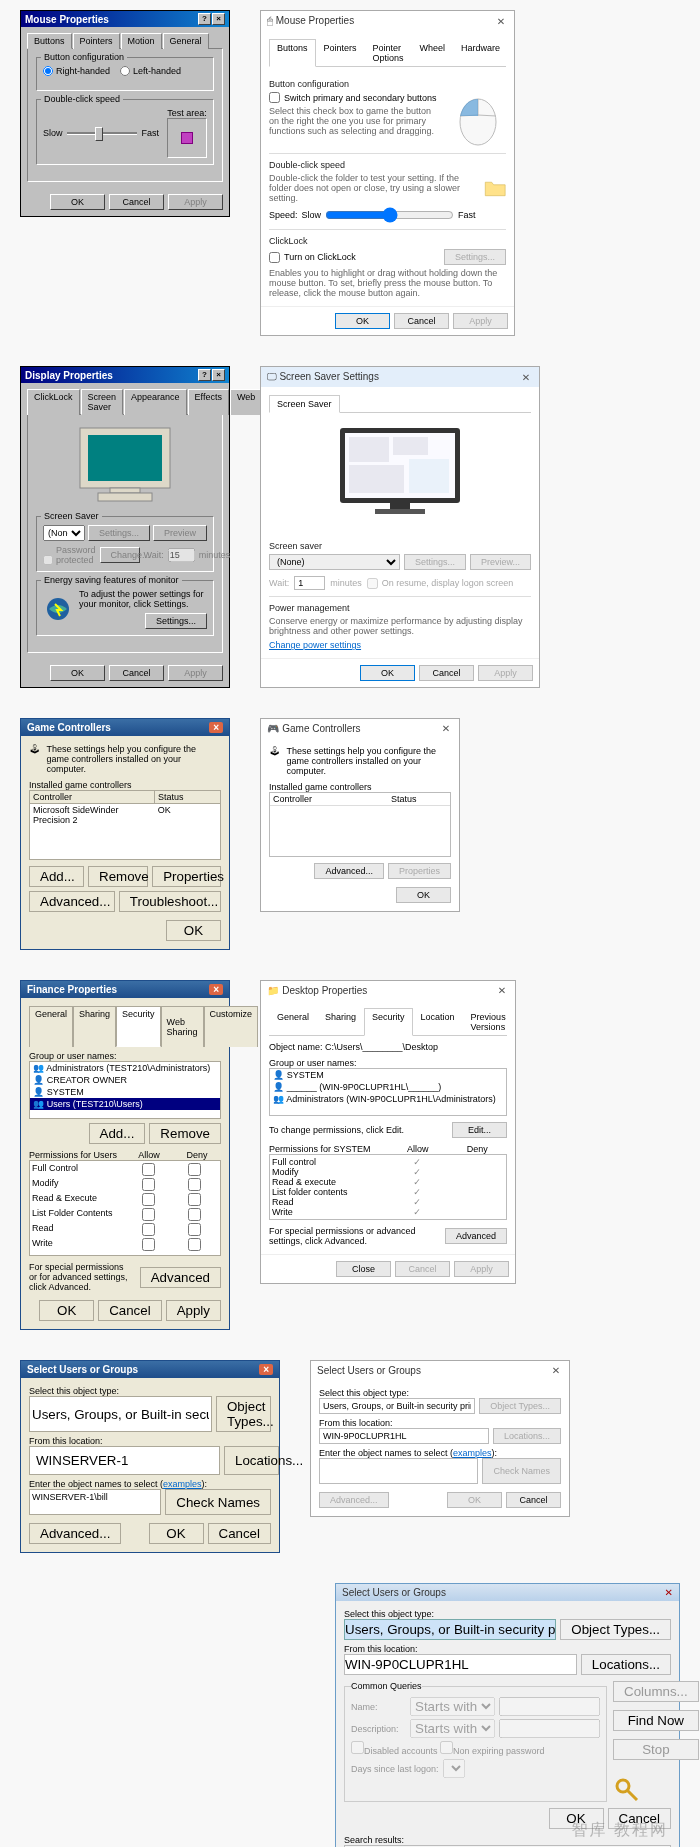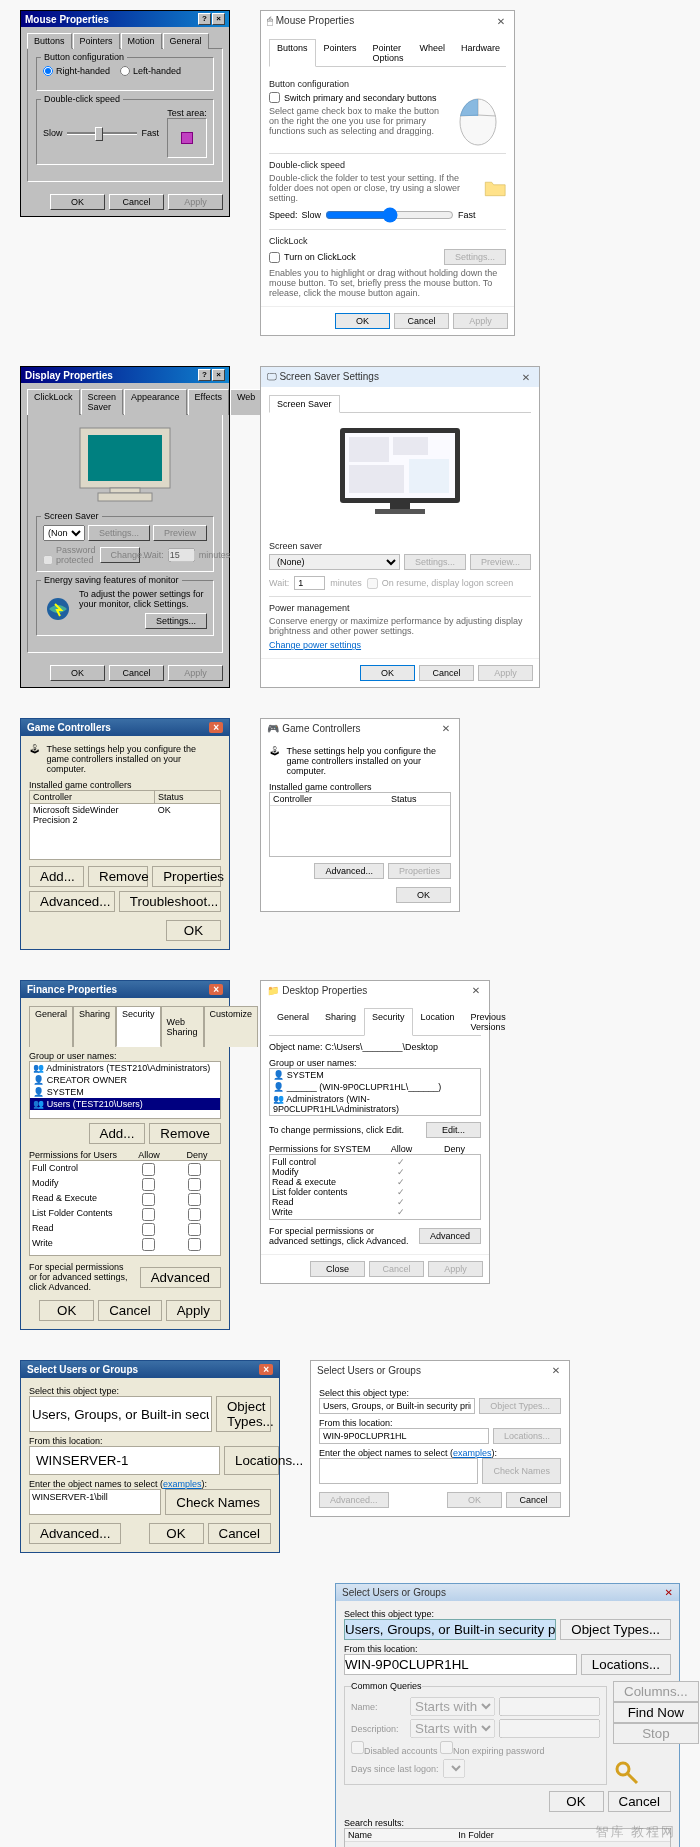--- a/index.html
+++ b/index.html
@@ -45,21 +45,21 @@
 .win-modern .checkbox { display: flex; align-items: center; gap: 4px; }
 .win-modern .checkbox input { width: 11px; height: 11px; }
 .win-modern select, .win-modern input[type=text] { font-size: 9px; border: 1px solid #bbb; padding: 1px 3px; }
 .win-modern .hr { border-top: 1px solid #ddd; margin: 6px 0; }
 .link { color: #0066cc; text-decoration: underline; cursor: pointer; }
 
 .mouse-svg { width: 50px; height: 60px; }
 .folder-svg { width: 35px; height: 30px; }
 .sel-row { background: #000080; color: #fff; padding: 1px 3px; }
 .plain-row { padding: 1px 3px; }
-.watermark { position: fixed; right: 24px; bottom: 6px; color: rgba(120,120,120,.5); font-size: 13px; letter-spacing: 2px; }
+.watermark { position: fixed; right: 32px; bottom: 6px; color: rgba(120,120,120,.5); font-size: 16px; letter-spacing: 2px; }
 
 
 .win-xp .titlebar { background: linear-gradient(to bottom, #3a6ea5, #1e4d8a); color: #fff; padding: 3px 6px; font-weight: bold; display: flex; justify-content: space-between; font-size: 10px; }
 .win-xp { background: #ece9d8; border: 1px solid #1e4d8a; display: inline-block; font-size: 9px; }
 .win-xp .body { padding: 8px; }
 .win-xp .btn { background: #ece9d8; border: 1px solid #aca899; padding: 2px 10px; min-width: 55px; text-align: center; }
 .win-xp .sunken { border: 1px solid #aca899; background: #fff; }
 
 .win7 { background: #f0f0f0; border: 1px solid #6b9dc8; display: inline-block; font-size: 9px; }
 .win7 .titlebar { background: linear-gradient(to bottom, #d7e4f2, #b9d1ea); padding: 3px 6px; display: flex; justify-content: space-between; color: #333; font-size: 10px; }
@@ -141,21 +141,21 @@
         <div class="tab">Hardware</div>
       </div>
       <div style="padding-top:6px">
         <div class="group-label">Button configuration</div>
         <div style="display:flex;gap:8px">
           <div style="flex:1">
             <label class="checkbox">
                 <input type="checkbox" style="">
                 <span>Switch primary and secondary buttons</span>
               </label>
-            <div style="color:#666;margin-top:3px">Select game check box to make the button on the right the one you use for primary functions such as selecting and dragging.</div>
+            <div style="color:#666;margin-top:3px">Select this check box to game the button on the right the one you use for primary functions such as selecting and dragging.</div>
           </div>
           <svg width="55" height="55" viewBox="0 0 55 55">
             <ellipse cx="27" cy="30" rx="18" ry="23" fill="#f8f8f8" stroke="#bbb"></ellipse>
             <path d="M27 7 L27 24" stroke="#bbb"></path>
             <path d="M9 24 Q27 22 45 24" stroke="#bbb" fill="none"></path>
             <path d="M9 24 A18 23 0 0 1 27 7 L27 24 Z" fill="#5a9ed6" opacity=".7"></path>
           </svg>
         </div>
         <div class="hr"></div>
         <div class="group-label">Double-click speed</div>
@@ -442,21 +442,21 @@
         <button class="btn">Advanced</button>
       </div>
       <div style="display:flex;justify-content:flex-end;gap:4px;margin-top:8px">
         <button class="btn">OK</button>
         <button class="btn">Cancel</button>
         <button class="btn">Apply</button>
       </div>
     </div>
   </div>
 
-  <div class="win-modern" style="width:230px">
+  <div class="win-modern" style="width:256px">
     <div class="titlebar">
       <span>📁 <span>Desktop Properties</span></span>
       <span class="x">✕</span>
     </div>
     <div class="body">
       <div class="tabs">
         <div class="tab">General</div>
         <div class="tab">Sharing</div>
         <div class="tab active">Security</div>
         <div class="tab">Location</div>
@@ -620,21 +620,21 @@
             <select disabled=""><option>Starts with</option></select>
             <input type="text" disabled="" size="10" style="">
           </div>
           <label class="checkbox" style="color:#999"><input type="checkbox" disabled="" style=""><span>Disabled accounts</span></label>
           <label class="checkbox" style="color:#999"><input type="checkbox" disabled="" style=""><span>Non expiring password</span></label>
           <div style="display:flex;align-items:center;gap:4px;margin-top:3px;color:#999">
             <span>Days since last logon:</span>
             <select disabled=""><option></option></select>
           </div>
         </fieldset>
-        <div style="display:flex;flex-direction:column;gap:0">
+        <div style="display:flex;flex-direction:column;gap:8px">
           <button class="btn" style="color:#999">Columns...</button>
           <button class="btn">Find Now</button>
           <button class="btn" style="color:#999">Stop</button>
           <div style="flex:1"></div>
           <svg width="30" height="26" viewBox="0 0 30 26">
             <circle cx="10" cy="10" r="6" fill="none" stroke="#d4a020" stroke-width="3"></circle>
             <line x1="14" y1="14" x2="24" y2="24" stroke="#d4a020" stroke-width="3"></line>
           </svg>
         </div>
       </div>

